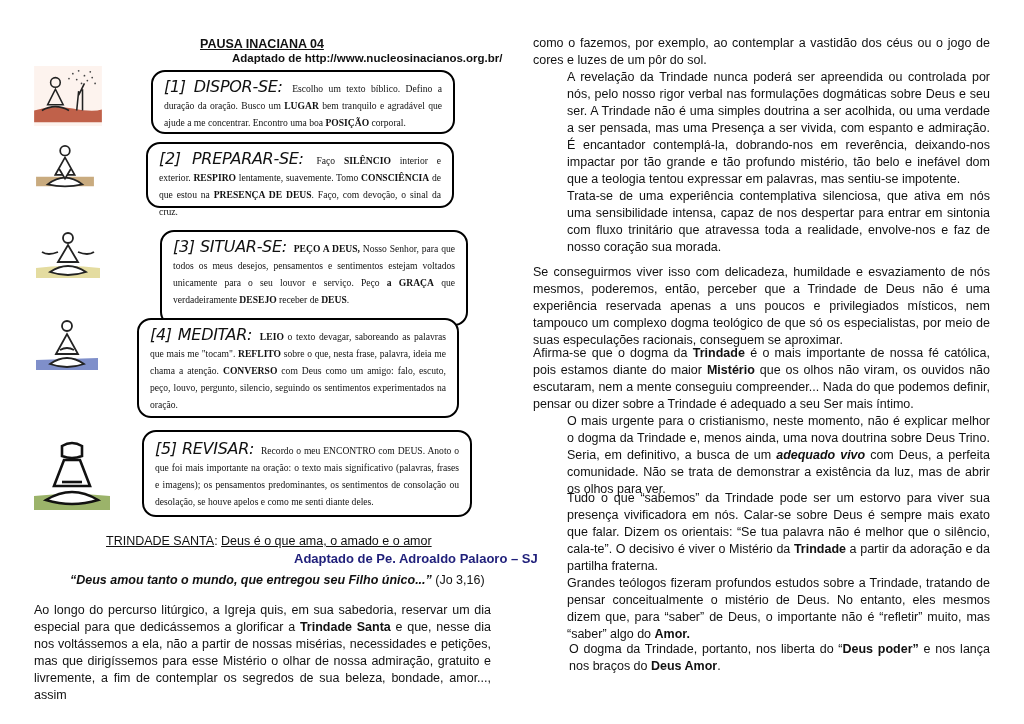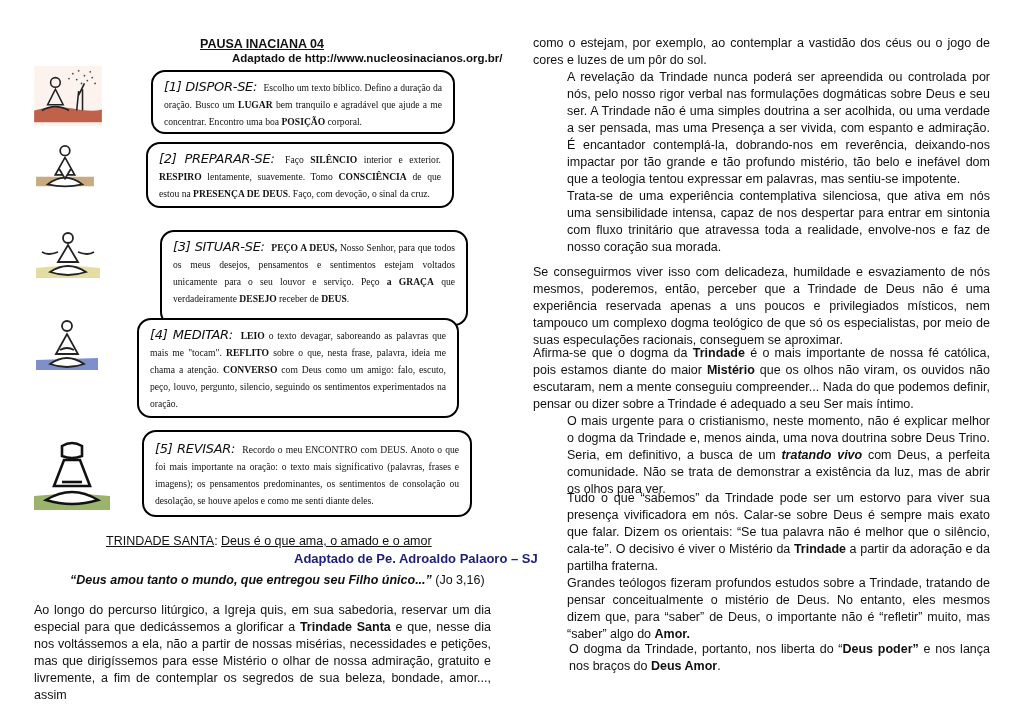--- a/index.html
+++ b/index.html
@@ -6,21 +6,21 @@
   body { width: 1024px; height: 724px; position: relative; overflow: hidden; color: #111; }
   .abs { position: absolute; }
   .sans { font-family: "Liberation Sans", "DejaVu Sans", sans-serif; }
   .serif { font-family: "Liberation Serif", "DejaVu Serif", serif; }
 
   .header-title { left: 200px; top: 37px; font-size: 12.5px; font-weight: bold; text-decoration: underline; }
   .header-source { left: 232px; top: 52px; font-size: 11.5px; font-weight: bold; }
 
   .step-box { border: 2.5px solid #000; border-radius: 14px; box-sizing: border-box; padding: 6px 11px 4px 11px;
     font-size: 9.6px; line-height: 17px; text-align: justify; background: #fff; }
-  .step-label { font-family: "DejaVu Sans", sans-serif; font-style: italic; font-size: 13px; letter-spacing: -0.3px;
+  .step-label { font-family: "DejaVu Sans", sans-serif; font-style: italic; font-size: 16px; letter-spacing: -0.3px;
     font-weight: normal; margin-right: 4px; }
   .step-box b { font-weight: bold; }
 
   .fig { width: 70px; height: 62px; }
   .fig svg { width: 100%; height: 100%; display: block; }
 
   .trin-title { left: 106px; top: 534px; font-size: 12.5px; font-weight: normal; }
   .trin-title .u { text-decoration: underline; }
   .trin-source { left: 294px; top: 551px; font-size: 13px; font-weight: bold; color: #1f1f7a; }
   .quote { left: 70px; top: 573px; font-size: 12.5px; }
@@ -136,41 +136,41 @@
 <div class="abs sans trin-source">Adaptado de Pe. Adroaldo Palaoro – SJ</div>
 <div class="abs sans quote">
   <span class="qi">“Deus amou tanto o mundo, que entregou seu Filho único...”</span><span> (Jo 3,16)</span>
 </div>
 
 <div class="abs sans para" style="left:34px;top:602px;width:457px;">
   <span>Ao longo do percurso litúrgico, a Igreja quis, em sua sabedoria, reservar um dia especial para que dedicássemos a glorificar a </span><b>Trindade Santa</b><span> e que, nesse dia nos voltássemos a ela, não a partir de nossas misérias, necessidades e petições, mas que dirigíssemos para esse Mistério o olhar de nossa admiração, gratuito e livremente, a fim de contemplar os segredos de sua beleza, bondade, amor..., assim</span>
 </div>
 
 <div class="abs sans para" style="left:533px;top:35px;width:457px;">
-  <span>como o estejam, por exemplo, ao contemplar a vastidão dos céus ou o jogo de cores e luzes de um pôr do sol.</span>
+  <span>como o fazemos, por exemplo, ao contemplar a vastidão dos céus ou o jogo de cores e luzes de um pôr do sol.</span>
 </div>
 
 <div class="abs sans para" style="left:567px;top:69px;width:423px;">
   <span>A revelação da Trindade nunca poderá ser apreendida ou controlada por nós, pelo nosso rigor verbal nas formulações dogmáticas sobre Deus e seu ser. A Trindade não é uma simples doutrina a ser acolhida, ou uma verdade a ser pensada, mas uma Presença a ser vivida, com espanto e admiração. É encantador contemplá-la, dobrando-nos em reverência, deixando-nos impactar por tão grande e tão profundo mistério, tão belo e inefável dom que a teologia tentou expressar em palavras, mas sentiu-se impotente.</span>
 </div>
 
 <div class="abs sans para" style="left:567px;top:188px;width:423px;">
   <span>Trata-se de uma experiência contemplativa silenciosa, que ativa em nós uma sensibilidade intensa, capaz de nos despertar para entrar em sintonia com fluxo trinitário que atravessa toda a realidade, envolve-nos e faz de nosso coração sua morada.</span>
 </div>
 
 <div class="abs sans para" style="left:533px;top:264px;width:457px;">
   <span>Se conseguirmos viver isso com delicadeza, humildade e esvaziamento de nós mesmos, poderemos, então, perceber que a Trindade de Deus não é uma experiência reservada apenas a uns poucos e privilegiados místicos, nem tampouco um complexo dogma teológico de que só os especialistas, por meio de suas especulações racionais, conseguem se aproximar.</span>
 </div>
 
 <div class="abs sans para" style="left:533px;top:345px;width:457px;">
   <span>Afirma-se que o dogma da </span><b>Trindade</b><span> é o mais importante de nossa fé católica, pois estamos diante do maior </span><b>Mistério</b><span> que os olhos não viram, os ouvidos não escutaram, nem a mente conseguiu compreender... Nada do que podemos definir, pensar ou dizer sobre a Trindade é adequado a seu Ser mais íntimo.</span>
 </div>
 
 <div class="abs sans para" style="left:567px;top:413px;width:423px;">
-  <span>O mais urgente para o cristianismo, neste momento, não é explicar melhor o dogma da Trindade e, menos ainda, uma nova doutrina sobre Deus Trino. Seria, em definitivo, a busca de um </span><span class="bi">tratando vivo</span><span> com Deus, a perfeita comunidade. Não se trata de demonstrar a existência da luz, mas de abrir os olhos para ver.</span>
+  <span>O mais urgente para o cristianismo, neste momento, não é explicar melhor o dogma da Trindade e, menos ainda, uma nova doutrina sobre Deus Trino. Seria, em definitivo, a busca de um </span><span class="bi">adequado vivo</span><span> com Deus, a perfeita comunidade. Não se trata de demonstrar a existência da luz, mas de abrir os olhos para ver.</span>
 </div>
 
 <div class="abs sans para" style="left:567px;top:490px;width:423px;">
   <span>Tudo o que “sabemos” da Trindade pode ser um estorvo para viver sua presença vivificadora em nós. Calar-se sobre Deus é sempre mais exato que falar. Dizem os orientais: “Se tua palavra não é melhor que o silêncio, cala-te”. O decisivo é viver o Mistério da </span><b>Trindade</b><span> a partir da adoração e da partilha fraterna.</span>
 </div>
 
 <div class="abs sans para" style="left:567px;top:575px;width:423px;">
   <span>Grandes teólogos fizeram profundos estudos sobre a Trindade, tratando de pensar conceitualmente o mistério de Deus. No entanto, eles mesmos dizem que, para “saber” de Deus, o importante não é “refletir” muito, mas “saber” algo do </span><b>Amor.</b>
 </div>
 

